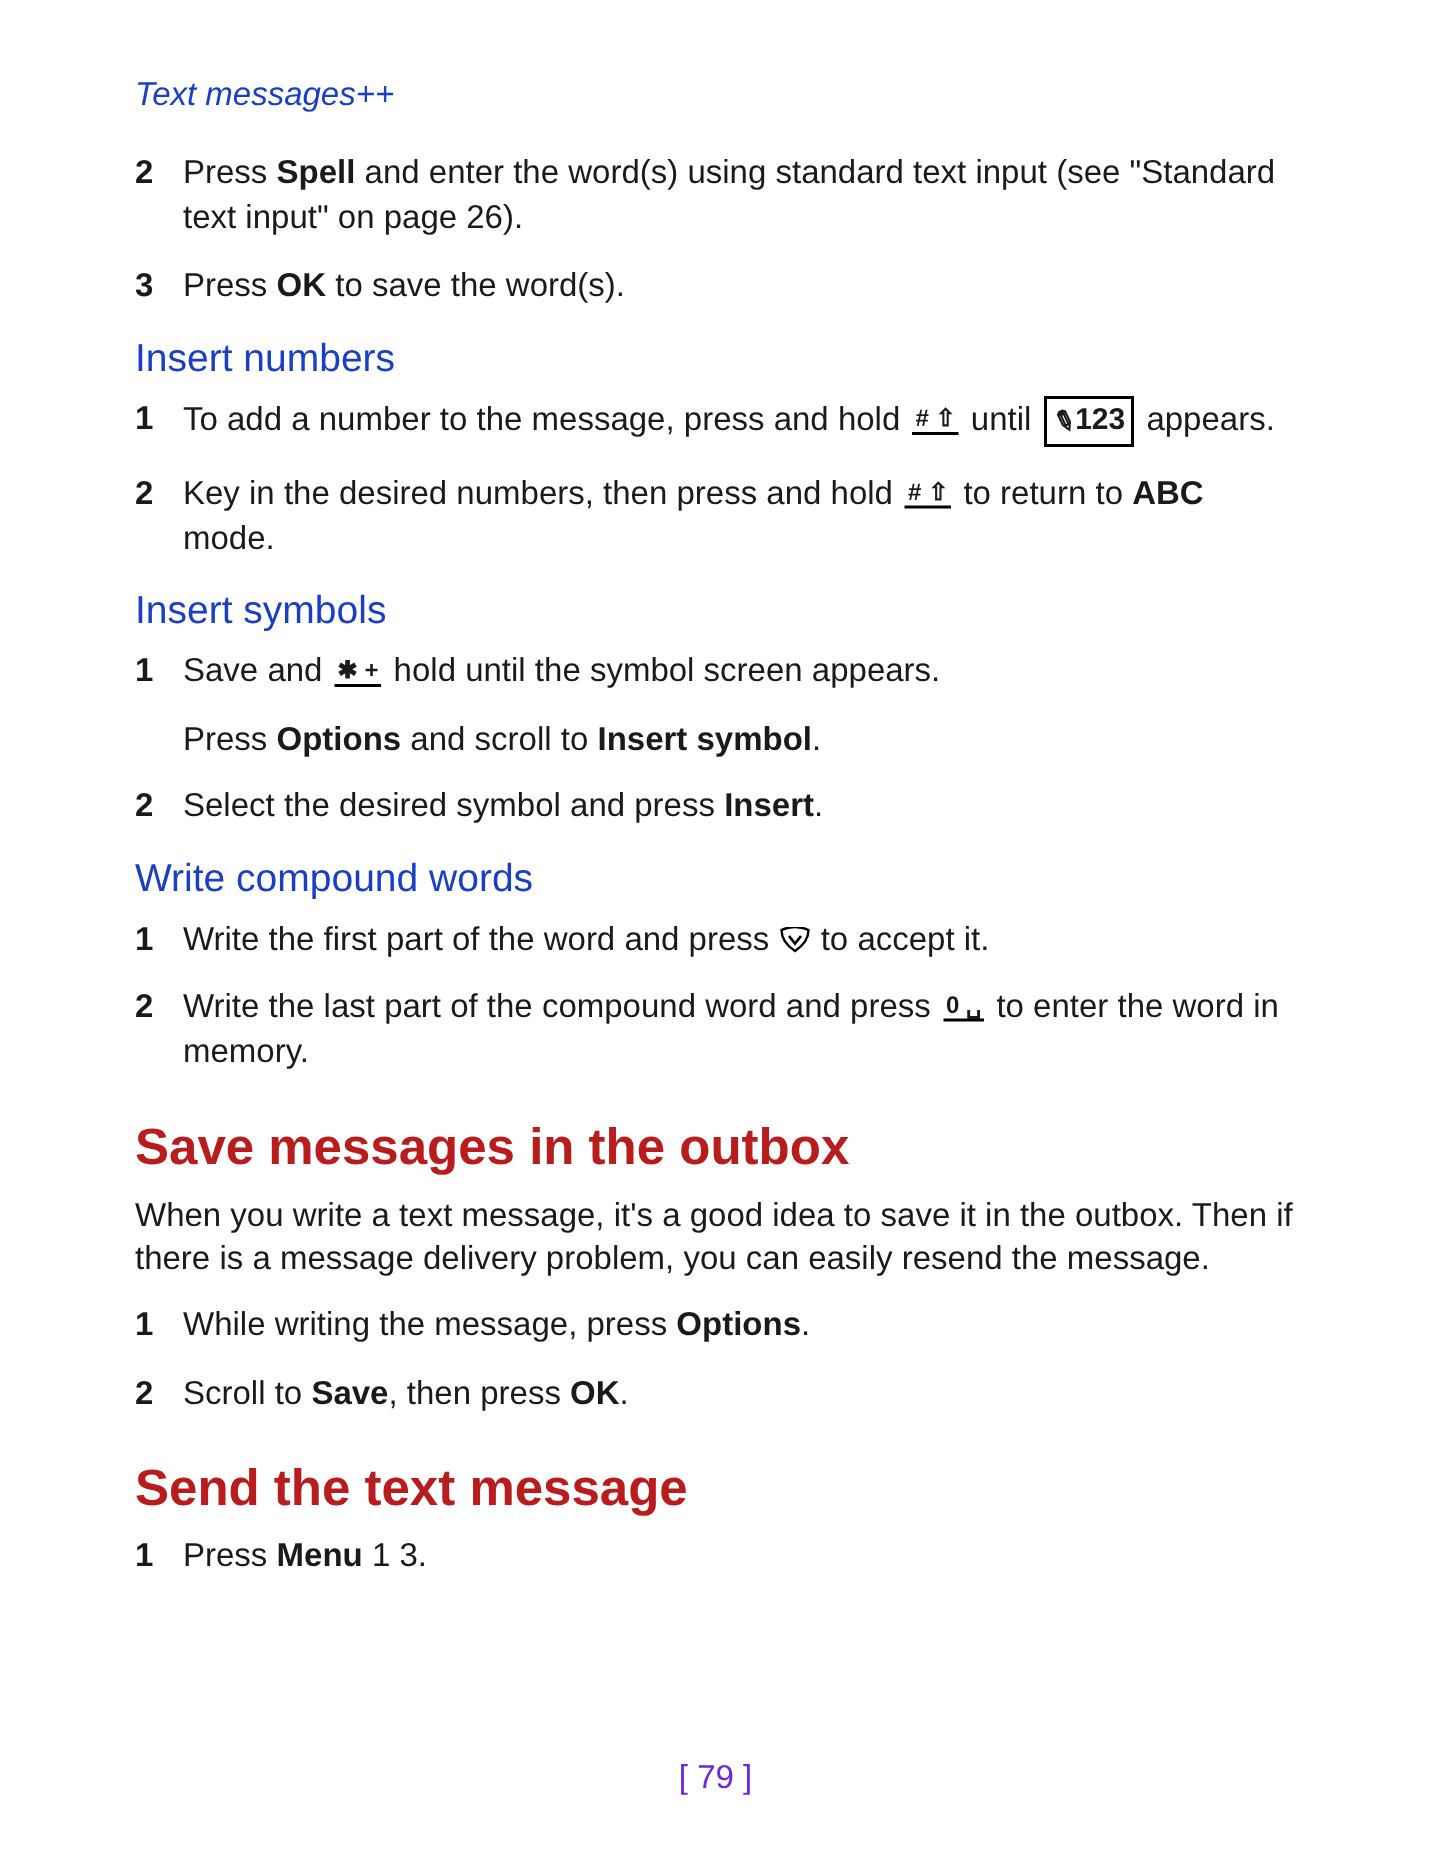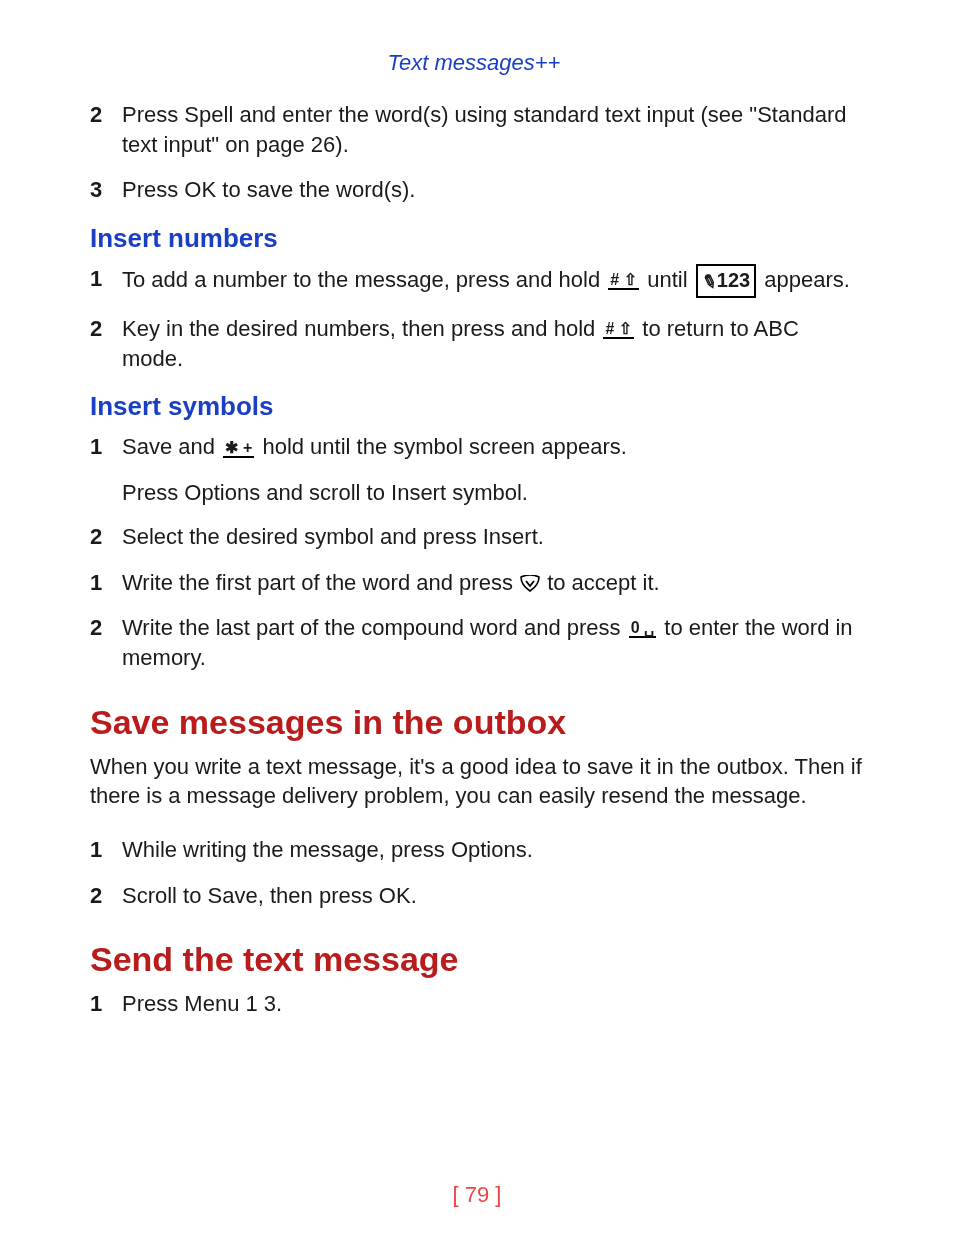--- a/index.html
+++ b/index.html
@@ -10,21 +10,21 @@
     color: #1a1a1a;
   }
   .page {
     width: 954px;
     height: 1248px;
     box-sizing: border-box;
     padding: 50px 90px 40px 90px;
     position: relative;
   }
   .header-right {
-    text-align: center;
+    text-align: left;
     color: #1a3fc4;
     font-style: italic;
     font-size: 22px;
     margin-bottom: 24px;
     padding-right: 6px;
   }
   .list-item {
     display: flex;
     margin-bottom: 16px;
     font-size: 22px;
@@ -35,37 +35,37 @@
     flex-shrink: 0;
     font-weight: bold;
     text-align: left;
   }
   .body {
     flex: 1;
   }
   .subhead {
     color: #1a3fc4;
     font-size: 26px;
-    font-weight: 700;
+    font-weight: 400;
     margin-top: 18px;
     margin-bottom: 10px;
   }
   .bighead {
     color: #b91c1c;
     font-size: 34px;
     font-weight: 700;
     margin-top: 30px;
     margin-bottom: 10px;
   }
   .para {
     font-size: 22px;
     line-height: 1.35;
-    margin-bottom: 24px;
-  }
-  .bold { font-weight: normal; }
+    margin-bottom: 14px;
+  }
+  .bold { font-weight: bold; }
   .key-icon {
     display: inline-block;
     vertical-align: middle;
     border-bottom: 2px solid #000;
     font-family: Arial, sans-serif;
     font-size: 16px;
     font-weight: bold;
     padding: 0 2px;
     margin: 0 2px;
     line-height: 1;
@@ -92,24 +92,24 @@
   }
   .dpad-down svg { display:block; }
   .indent-body {
     margin-left: 32px;
     font-size: 22px;
     line-height: 1.35;
     margin-bottom: 14px;
   }
   .footer {
     position: absolute;
-    bottom: 40px;
+    bottom: 50px;
     left: 0; right: 0;
     text-align: center;
-    color: #ef4444;
+    color: #6d28d9;
     font-size: 22px;
   }
 </style>
 </head>
 <body>
 
 <div class="page">
 
   <div class="header-right">Text messages++</div>
 
@@ -158,20 +158,21 @@
   <div class="indent-body">
     <span>Press </span><span class="bold">Options</span><span> and scroll to </span><span class="bold">Insert symbol</span><span>.</span>
   </div>
   <div class="list-item">
     <div class="num">2</div>
     <div class="body">
       <span>Select the desired symbol and press </span><span class="bold">Insert</span><span>.</span>
     </div>
   </div>
 
+  <div class="subhead">Write compound words</div>
   <div class="list-item">
     <div class="num">1</div>
     <div class="body">
       <span>Write the first part of the word and press </span>
       <span class="dpad-down">
         <svg width="22" height="18" viewBox="0 0 22 18">
             <path d="M2 2 Q11 -2 20 2 Q20 10 11 16 Q2 10 2 2 Z" fill="none" stroke="#000" stroke-width="1.6"></path>
             <path d="M7 6 L11 11 L15 6" fill="none" stroke="#000" stroke-width="1.8"></path>
           </svg>
       </span>

